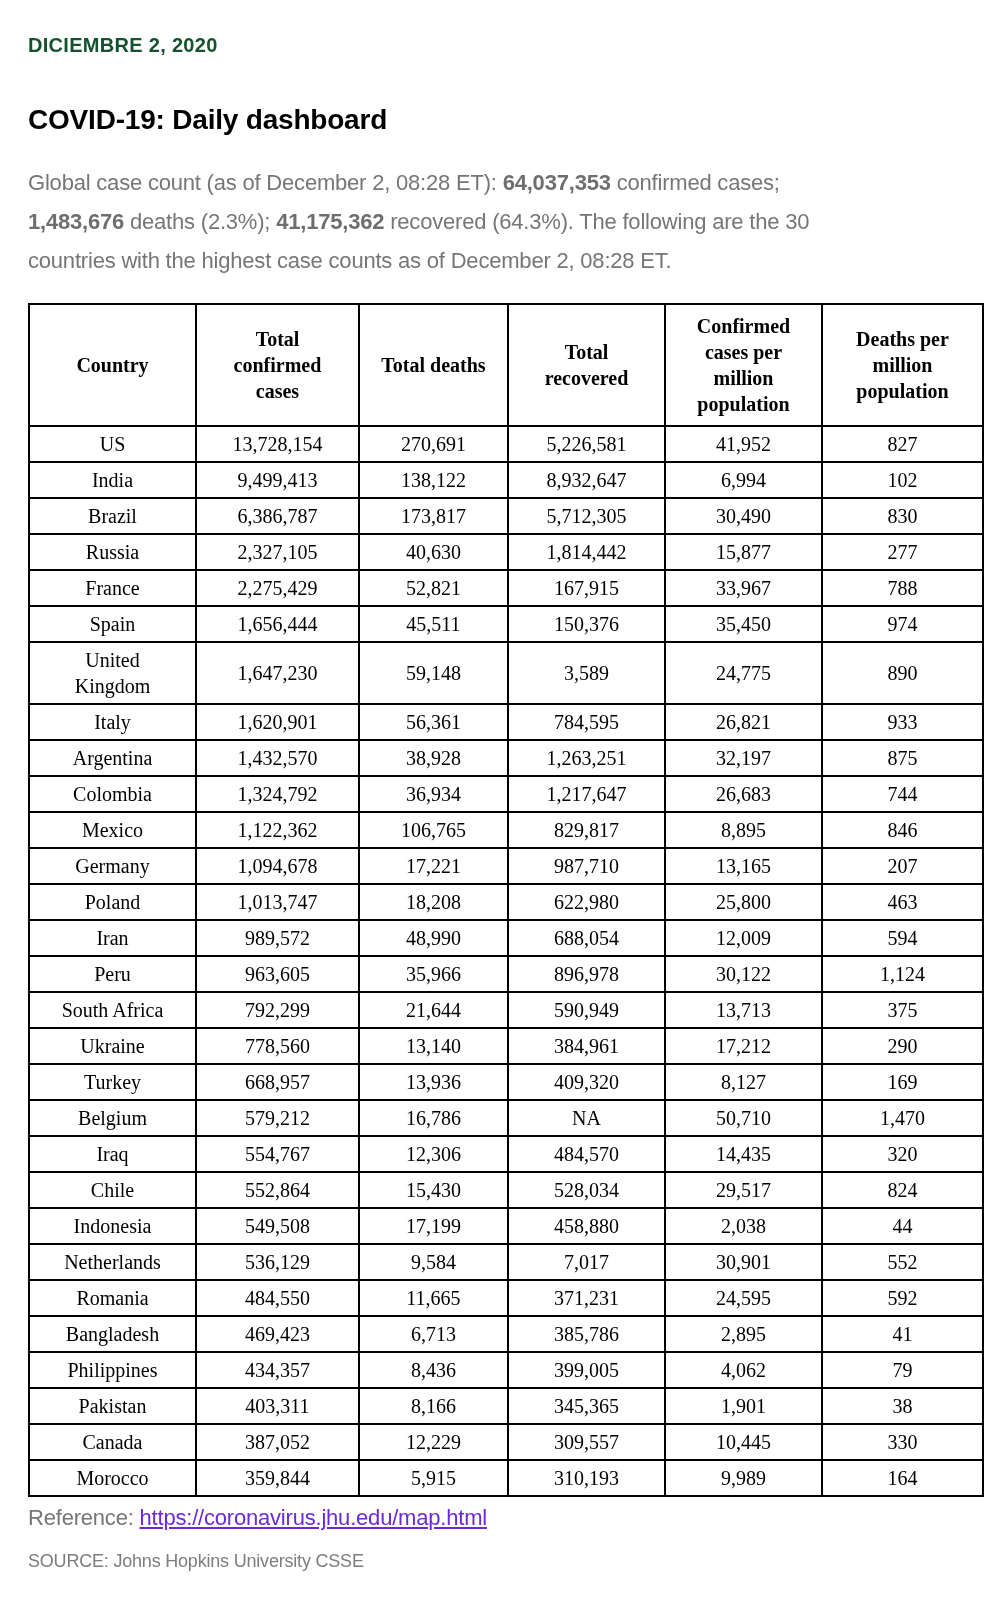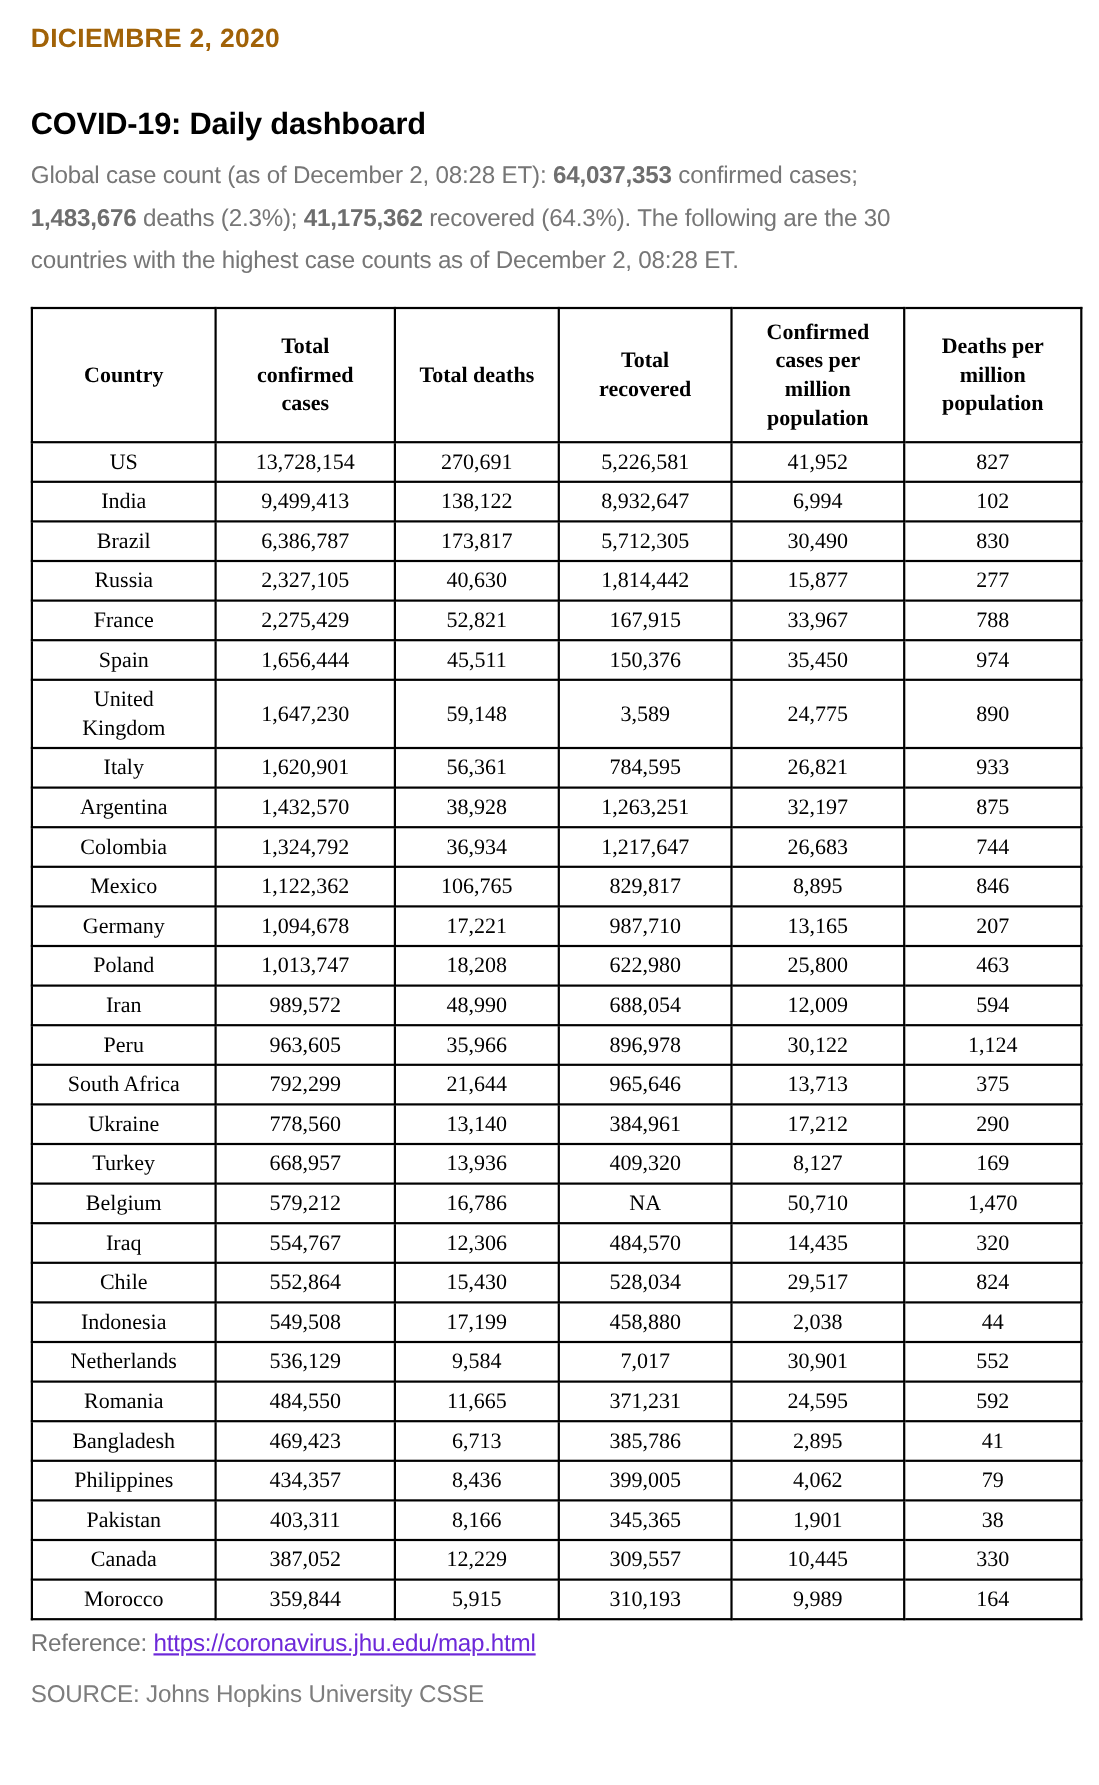--- a/index.html
+++ b/index.html
@@ -9,39 +9,39 @@
     background: #ffffff;
     font-family: "Liberation Sans", sans-serif;
   }
   .page {
     width: 999px;
     min-height: 1623px;
     padding: 18px 17px 30px 28px;
     background: #ffffff;
   }
   .post-date {
-    color: #a16207;
-    font-size: 24px;
+    color: #14532d;
+    font-size: 20px;
     font-weight: bold;
     letter-spacing: 0.3px;
-    margin: 4px 0 0 0;
+    margin: 16px 0 0 0;
   }
   .page-title {
     color: #000000;
     font-size: 28px;
     font-weight: bold;
     letter-spacing: -0.2px;
     margin: 47px 0 0 0;
   }
   .intro {
     color: #767676;
     font-size: 22px;
     letter-spacing: -0.2px;
     line-height: 39px;
-    margin: 10px 0 23px 0;
+    margin: 27px 0 23px 0;
     width: 945px;
   }
   .intro b { font-weight: bold; color: #6e6e6e; }
   table.covid-table {
     border-collapse: collapse;
     width: 954px;
     font-family: "Liberation Serif", serif;
     color: #000000;
     table-layout: fixed;
   }
@@ -73,21 +73,21 @@
     font-size: 22px;
     letter-spacing: -0.2px;
     margin: 8px 0 0 0;
   }
   .reference-line a {
     color: #6d28d9;
     text-decoration: underline;
   }
   .source-line {
     color: #7d7d7d;
-    font-size: 22px;
+    font-size: 18px;
     letter-spacing: -0.2px;
     margin: 20px 0 0 0;
   }
 </style>
 </head>
 <body>
 
 <div class="page">
 
   <div class="post-date">DICIEMBRE 2, 2020</div>
@@ -233,21 +233,21 @@
           <td>963,605</td>
           <td>35,966</td>
           <td>896,978</td>
           <td>30,122</td>
           <td>1,124</td>
         </tr>
         <tr>
           <td>South Africa</td>
           <td>792,299</td>
           <td>21,644</td>
-          <td>965,646</td>
+          <td>590,949</td>
           <td>13,713</td>
           <td>375</td>
         </tr>
         <tr>
           <td>Ukraine</td>
           <td>778,560</td>
           <td>13,140</td>
           <td>384,961</td>
           <td>17,212</td>
           <td>290</td>

